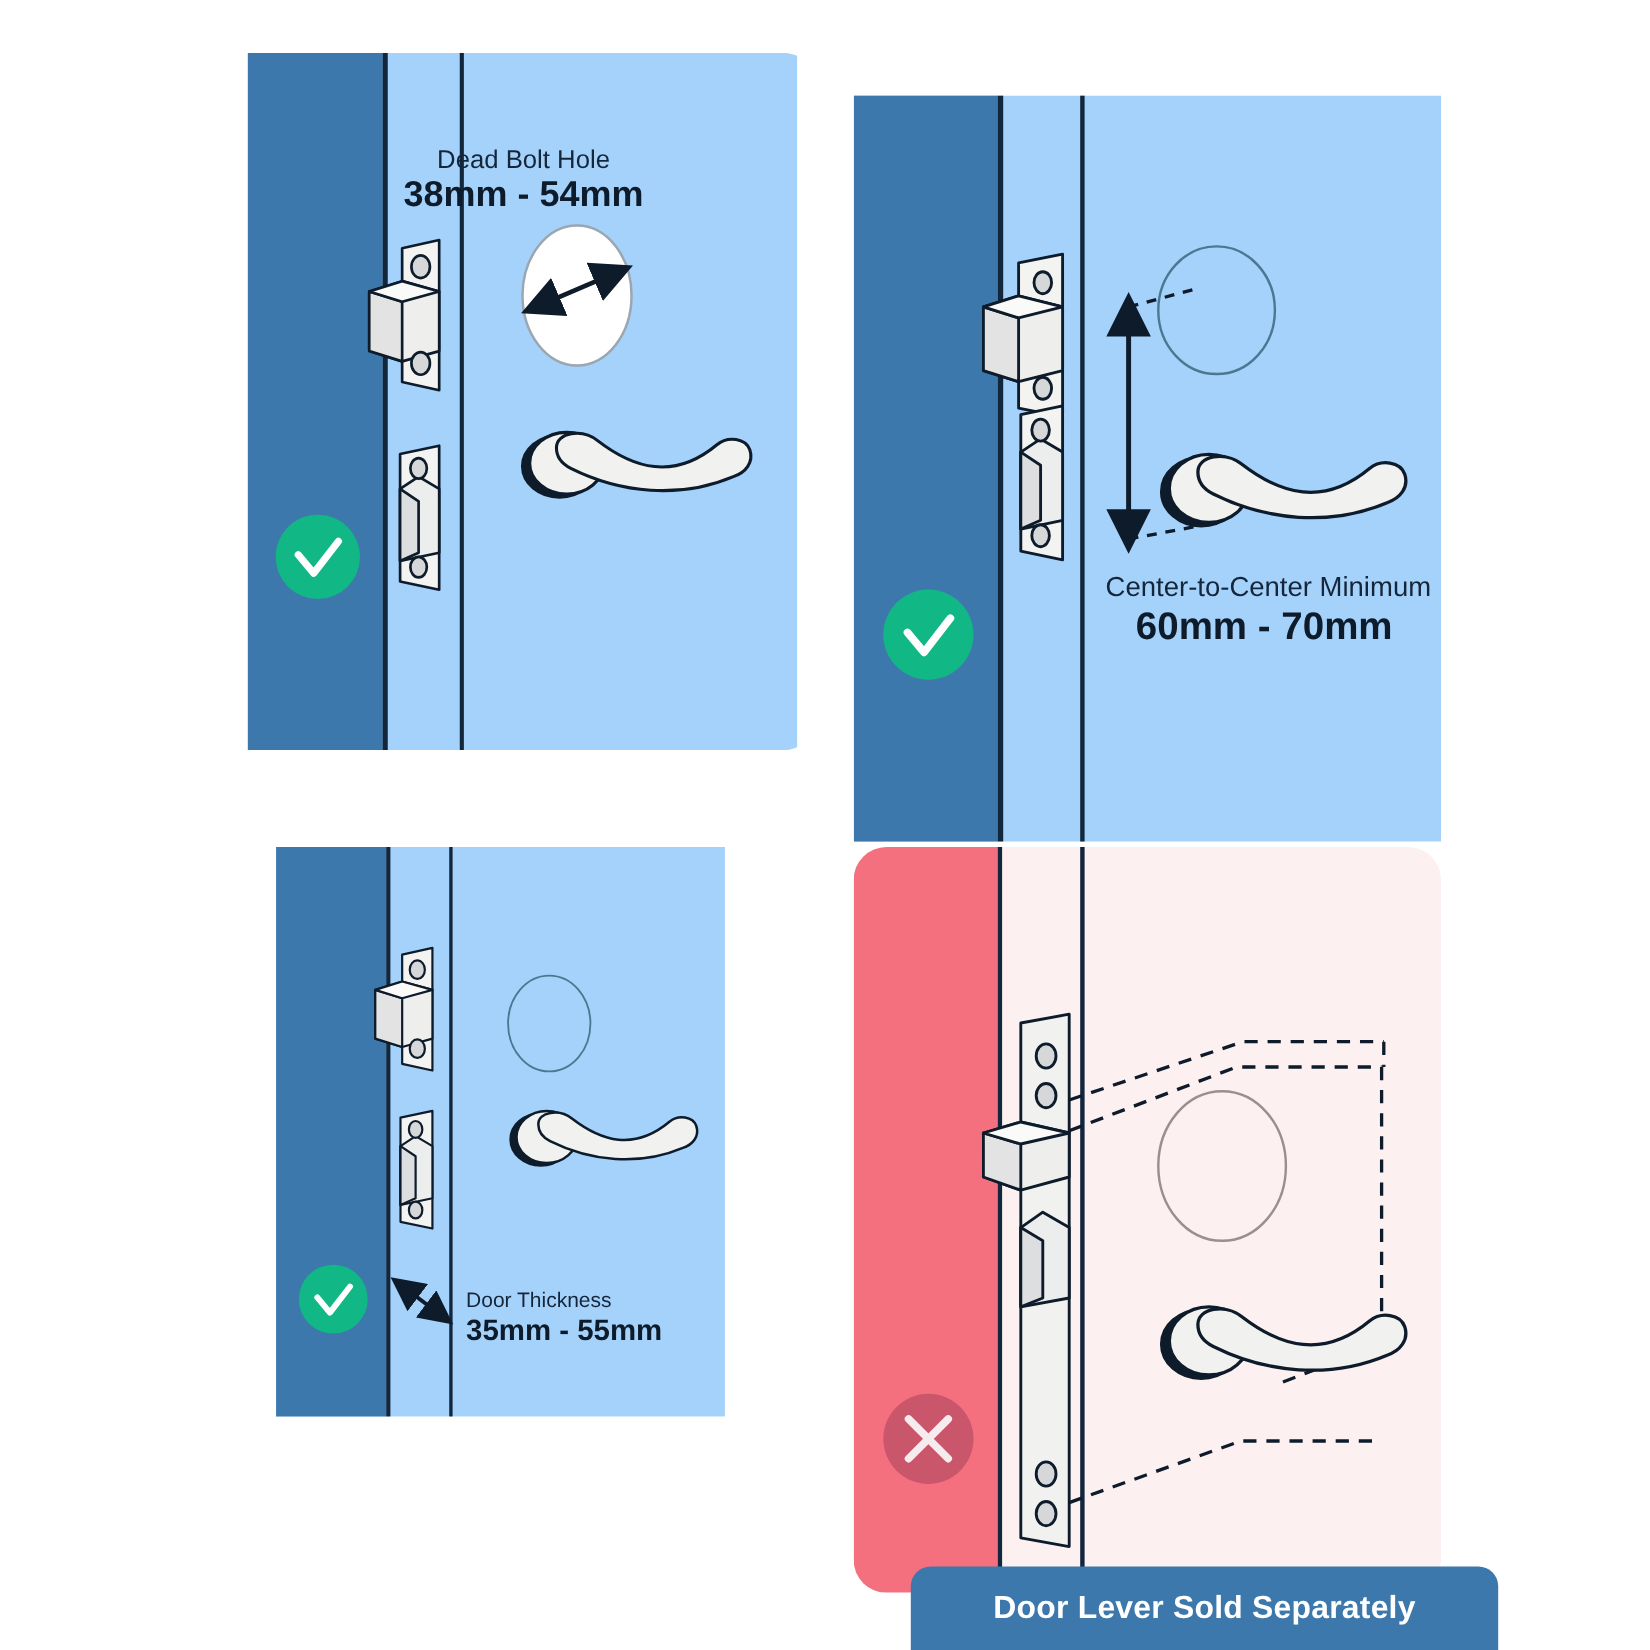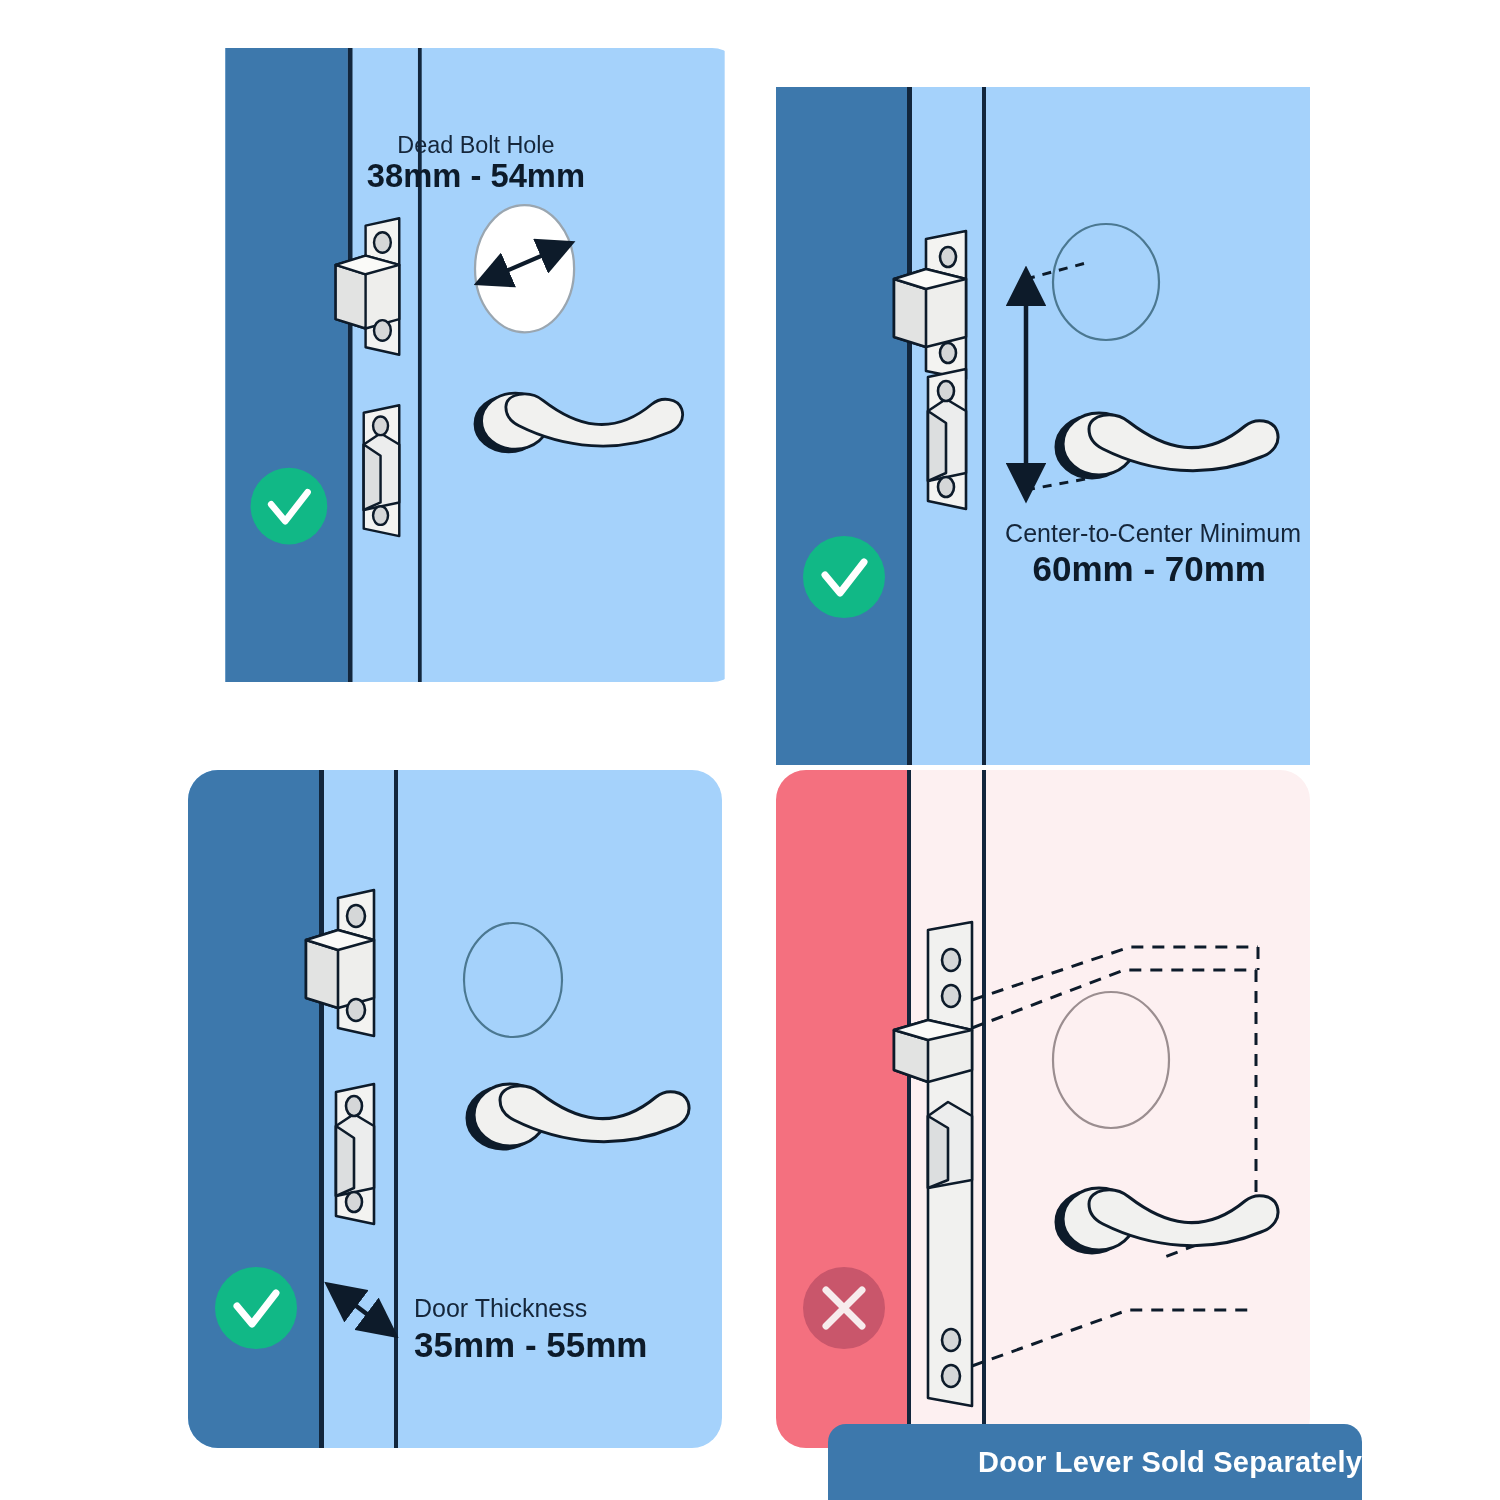--- a/index.html
+++ b/index.html
@@ -5,26 +5,26 @@
   html,body{margin:0;padding:0;background:#ffffff;}
   body{width:1500px;height:1500px;font-family:"Liberation Sans","DejaVu Sans",sans-serif;overflow:hidden;}
   #stage{position:relative;width:1500px;height:1500px;background:#fff;}
 
   .panel{position:absolute;border-radius:30px;overflow:hidden;}
   .panel svg{display:block;width:100%;height:100%;}
 
   
   #panel-tl{left:188px;top:48px;width:534px;height:634px;padding-left:20px;}
   #panel-tr{left:776px;top:48px;width:534px;height:756px;}
-  #panel-bl{left:188px;top:770px;width:534px;height:678px;}
+  #panel-bl{left:188px;top:770px;width:534px;height:518px;}
   #panel-br{left:776px;top:770px;width:534px;height:678px;}
 
   .banner{position:absolute;left:828px;top:1424px;width:534px;height:76px;
           background:#3d78ac;border-top-left-radius:18px;border-top-right-radius:18px;
-          display:flex;align-items:center;justify-content:flex-end;}
+          display:flex;align-items:center;justify-content:center;}
   .banner-text{color:#ffffff;font-size:29px;font-weight:bold;letter-spacing:.2px;
                font-family:"Liberation Sans","DejaVu Sans",sans-serif;}
   .ttl{font-size:25px;fill:#15263a;}
   .val{font-size:35px;font-weight:bold;fill:#0d1b2a;}
 </style>
 </head>
 <body>
 
 <div id="stage">
 

